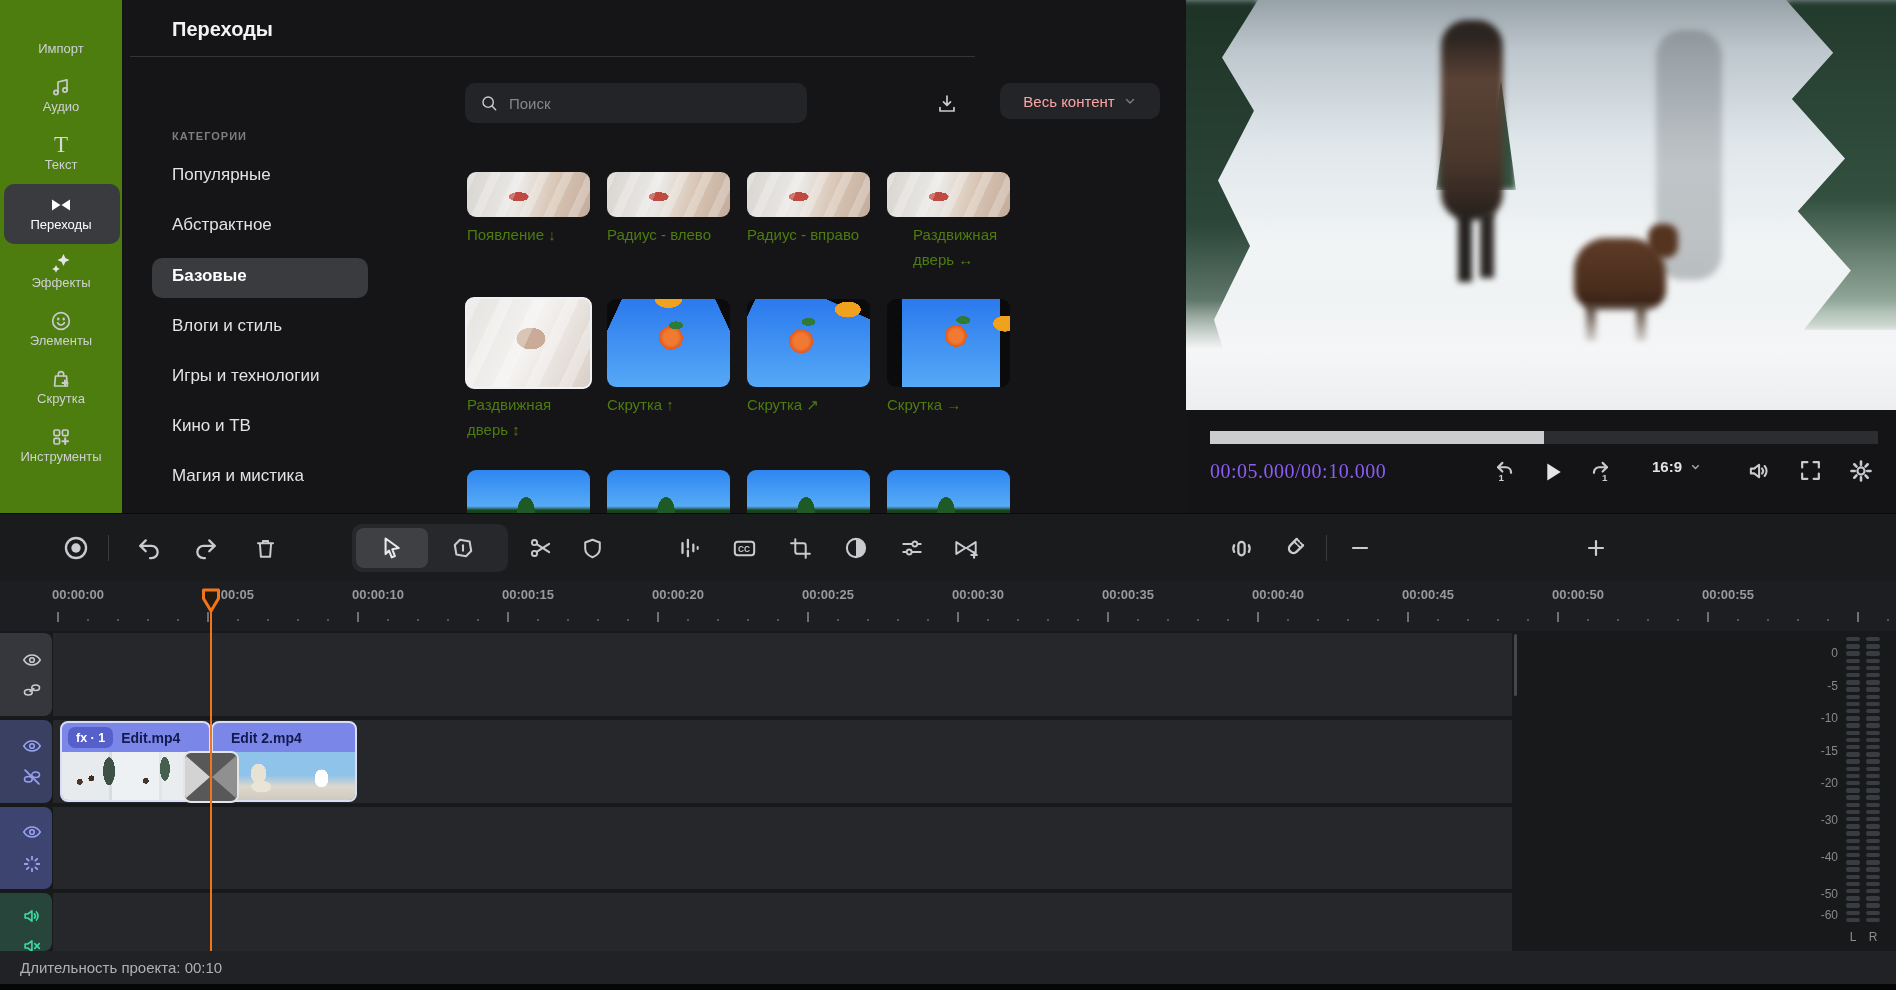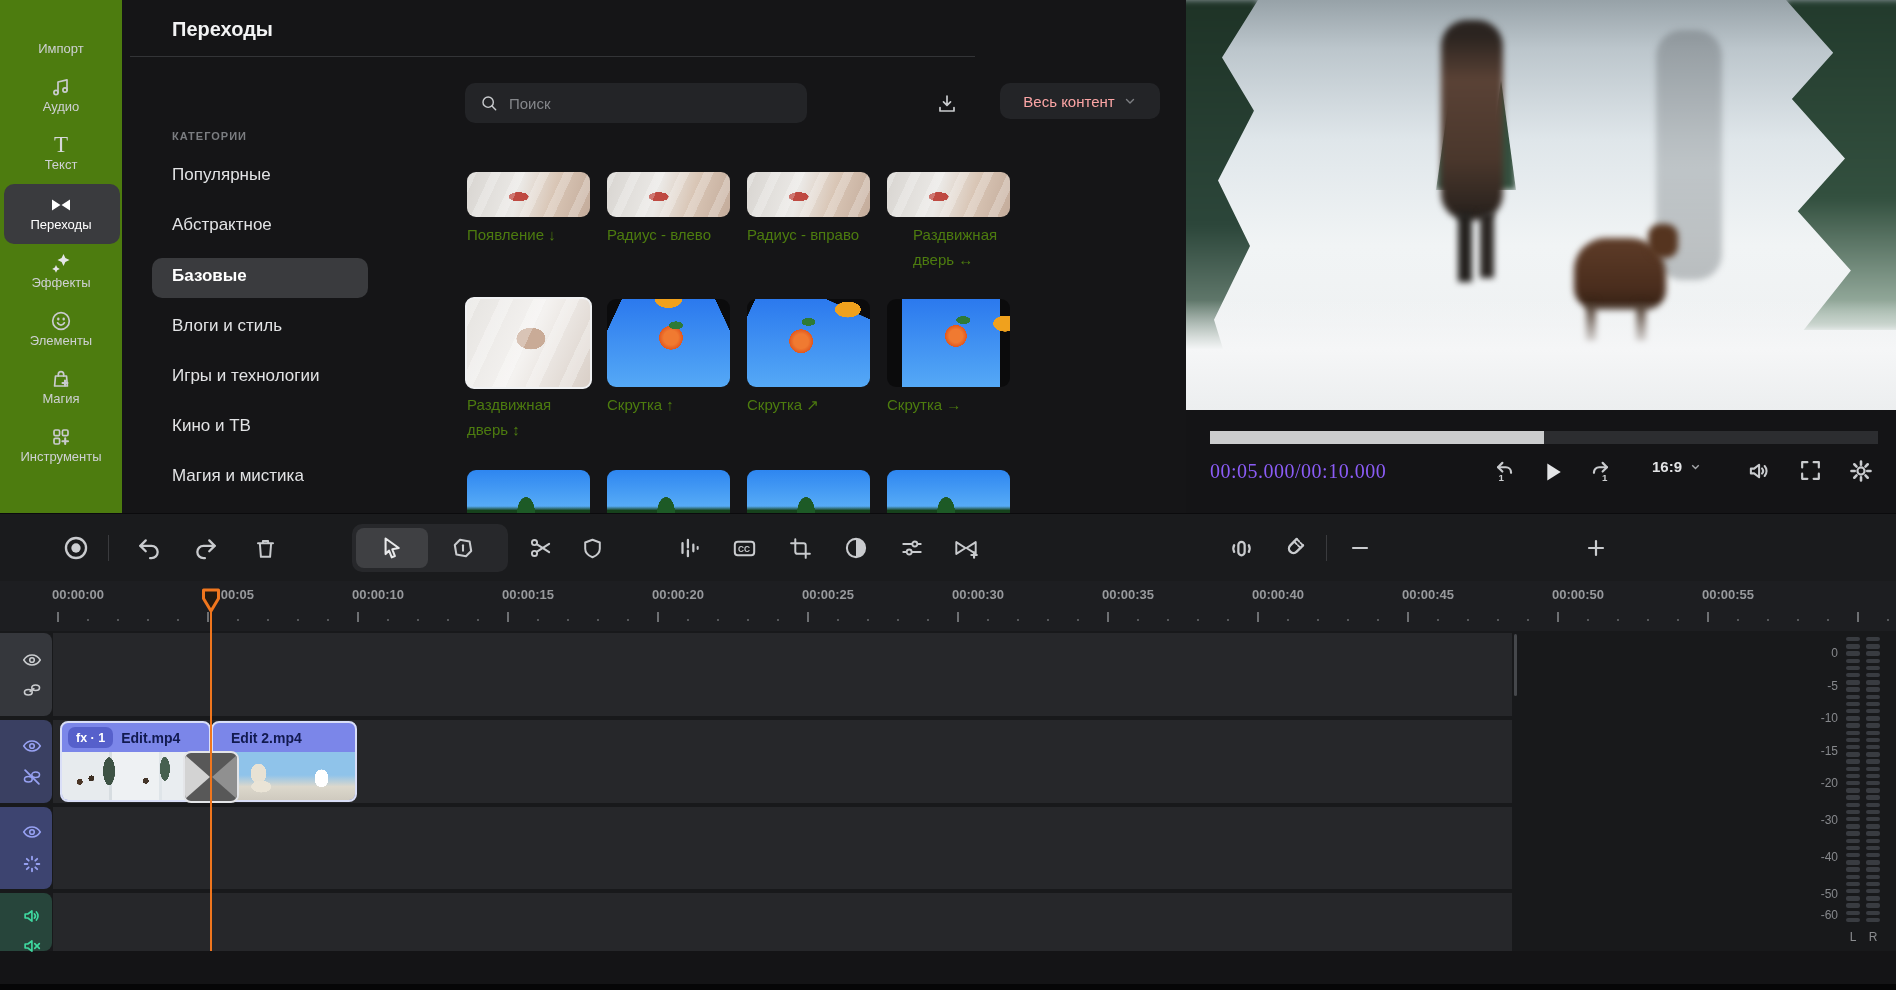--- a/index.html
+++ b/index.html
@@ -186,21 +186,21 @@
       <div>Элементы</div>
     </div>
     <div class="rail-item ico" style="top:367px;">
       <div class="ric">
           <svg width="24" height="24" viewBox="0 0 24 24">
             <path d="M6.5 9h11l.9 10h-12.8z"></path>
             <path d="M9.3 9V7.4a2.7 2.7 0 0 1 5.4 0V9"></path>
             <path d="M16 13.5v5M13.5 16h5" stroke-width="2.1"></path>
           </svg>
         </div>
-      <div>Магия</div>
+      <div>Скрутка</div>
     </div>
     <div class="rail-item ico" style="top:425px;">
       <div class="ric">
           <svg width="24" height="24" viewBox="0 0 24 24">
             <rect x="5" y="5" width="5.6" height="5.6" rx="1.4"></rect>
             <rect x="13.4" y="5" width="5.6" height="5.6" rx="1.4"></rect>
             <rect x="5" y="13.4" width="5.6" height="5.6" rx="1.4"></rect>
             <path d="M16.2 13.4v5.6M13.4 16.2H19" stroke-width="2.1"></path>
           </svg>
         </div>
@@ -703,15 +703,18 @@
         <div class="seg" style="left: 1866px; top: 874.6px;"></div>
         <div class="seg" style="left: 1866px; top: 881.8px;"></div>
         <div class="seg" style="left: 1866px; top: 889px;"></div>
         <div class="seg" style="left: 1866px; top: 896.2px;"></div>
         <div class="seg" style="left: 1866px; top: 903.4px;"></div>
         <div class="seg" style="left: 1866px; top: 910.6px;"></div>
         <div class="seg" style="left: 1866px; top: 917.8px;"></div>
       </div>
   </div>
 
+  <div id="statusbar" class="abs">
+    <span>Длительность проекта: 00:10</span>
+  </div>
   <div id="bottomstrip" class="abs"></div>
 
 </div>
 
 </body></html>

